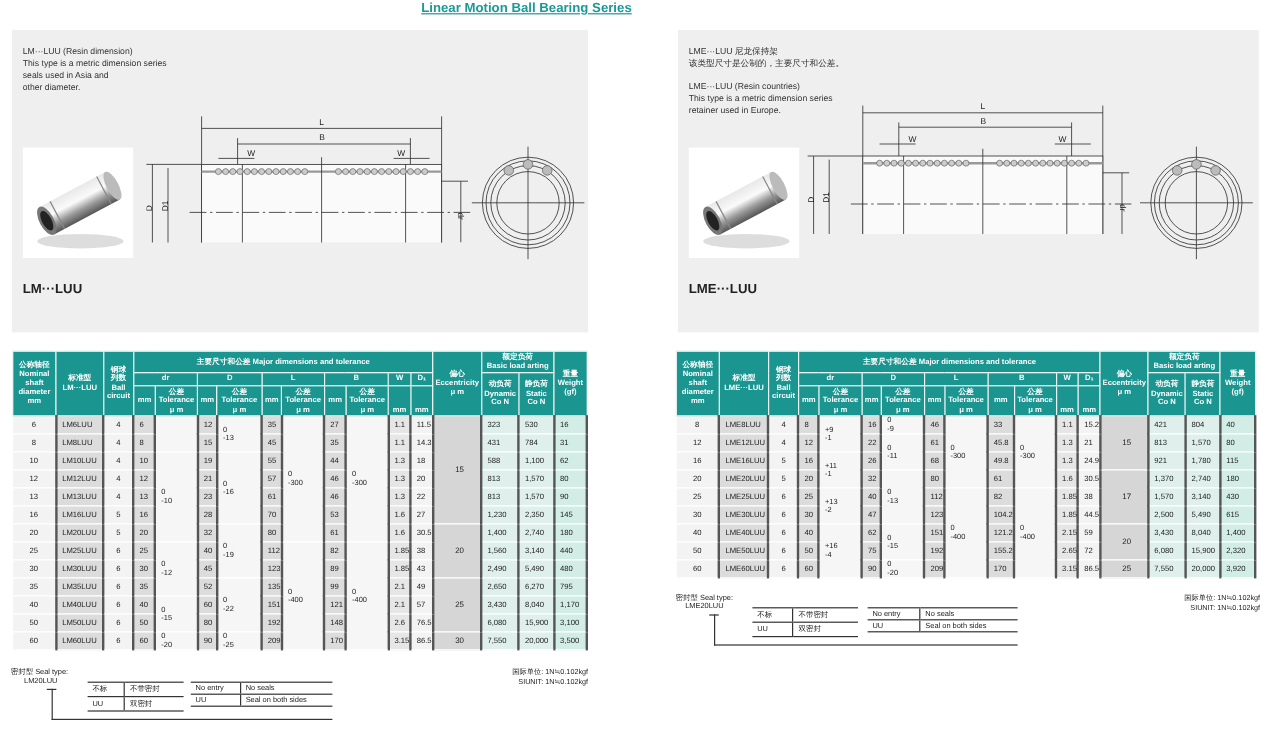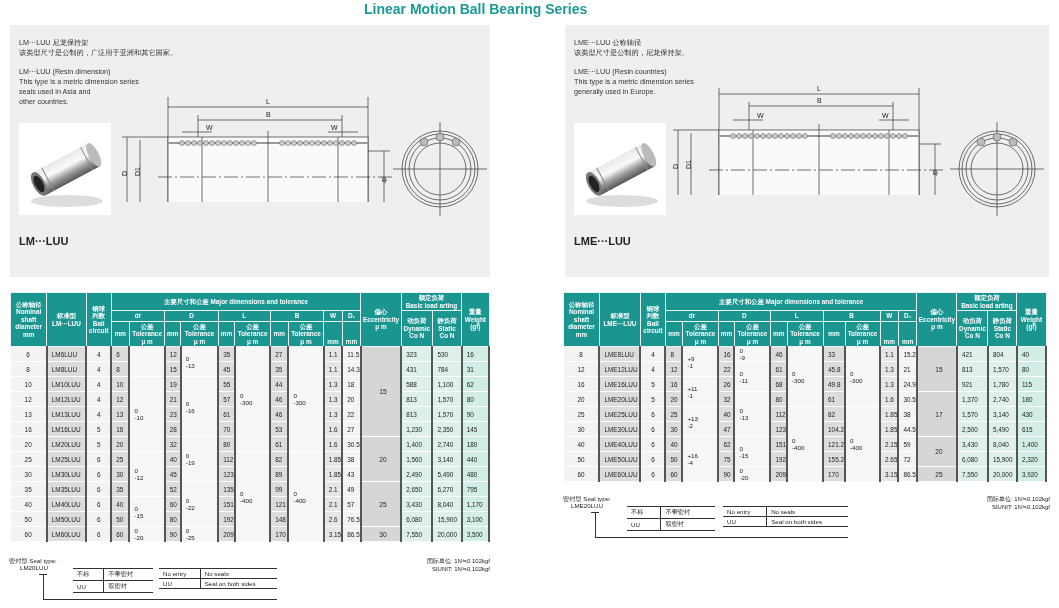--- a/index.html
+++ b/index.html
@@ -1,17 +1,17 @@
 <!DOCTYPE html>
 <html><head>
 <meta charset="utf-8">
 <style>
   * { box-sizing: border-box; margin: 0; padding: 0; }
   body { width: 1059px; height: 608px; background: #ffffff; font-family: "Liberation Sans", sans-serif; color: #222; position: relative; overflow: hidden; }
-  .series-title { position: absolute; top: 1px; left: 364px; font-size: 14px; font-weight: bold; color: #1a9a97; }
+  .series-title { position: absolute; top: 1px; left: 351px; font-size: 11px; font-weight: bold; color: #1a9a97; text-decoration: underline; }
   .panel { position: absolute; top: 25px; height: 252px; background: #efefef; }
   .panel.left { left: 10px; width: 480px; }
   .panel.right { left: 565px; width: 484px; }
   .intro { position: absolute; left: 9px; top: 13px; font-size: 7.2px; line-height: 10px; color: #333; }
   .intro .cn { margin-bottom: 9px; }
   .photo { position: absolute; left: 9px; top: 98px; width: 92px; height: 92px; background: #fff; }
   .model-label { position: absolute; left: 9px; top: 210px; font-size: 11px; font-weight: bold; color: #222; }
   .drawing { position: absolute; left: 110px; top: 60px; }
   .endview { position: absolute; }
   table.spec { position: absolute; border-collapse: collapse; font-size: 6.4px; }
@@ -35,28 +35,24 @@
   .seal table td.sep { border-left: 1px solid #333; }
   .units { position: absolute; font-size: 6px; text-align: right; line-height: 7.5px; color: #222; }
 </style>
 </head>
 <body>
 
 <div class="series-title">Linear Motion Ball Bearing Series</div>
 
 <div class="panel left">
   <div class="intro">
-    <div class="cn">
-      <div>LM···LUU 尼龙保持架</div>
-      <div>该类型尺寸是公制的，广泛用于亚洲和其它国家。</div>
-    </div>
     <div>LM···LUU (Resin dimension)</div>
     <div>This type is a metric dimension series</div>
     <div>seals used in Asia and</div>
-    <div>other countries.</div>
+    <div>other diameter.</div>
   </div>
   <div class="photo">
     <svg width="92" height="92" viewBox="0 0 92 92">
       <defs>
         <linearGradient id="metalA" x1="0" y1="0" x2="0" y2="1">
           <stop offset="0" stop-color="#e8e8e8"></stop>
             <stop offset="0.4" stop-color="#fafafa"></stop>
             <stop offset="0.7" stop-color="#9a9a9a"></stop>
             <stop offset="1" stop-color="#555"></stop>
         </linearGradient>
@@ -149,26 +145,26 @@
       <circle cx="31" cy="20" r="4"></circle>
         <circle cx="47" cy="15" r="4"></circle>
         <circle cx="63" cy="20" r="4"></circle>
     </g>
   </svg>
 </div>
 
 <div class="panel right">
   <div class="intro">
     <div class="cn">
-      <div>LME···LUU 公称轴径</div>
-      <div>该类型尺寸是公制的，尼龙保持架。</div>
+      <div>LME···LUU 尼龙保持架</div>
+      <div>该类型尺寸是公制的，主要尺寸和公差。</div>
     </div>
     <div>LME···LUU (Resin countries)</div>
     <div>This type is a metric dimension series</div>
-    <div>generally used in Europe.</div>
+    <div>retainer used in Europe.</div>
   </div>
   <div class="photo">
     <svg width="92" height="92" viewBox="0 0 92 92">
       <defs>
         <linearGradient id="metalB" x1="0" y1="0" x2="0" y2="1">
           <stop offset="0" stop-color="#e8e8e8"></stop>
             <stop offset="0.4" stop-color="#fafafa"></stop>
             <stop offset="0.7" stop-color="#9a9a9a"></stop>
             <stop offset="1" stop-color="#555"></stop>
         </linearGradient>

